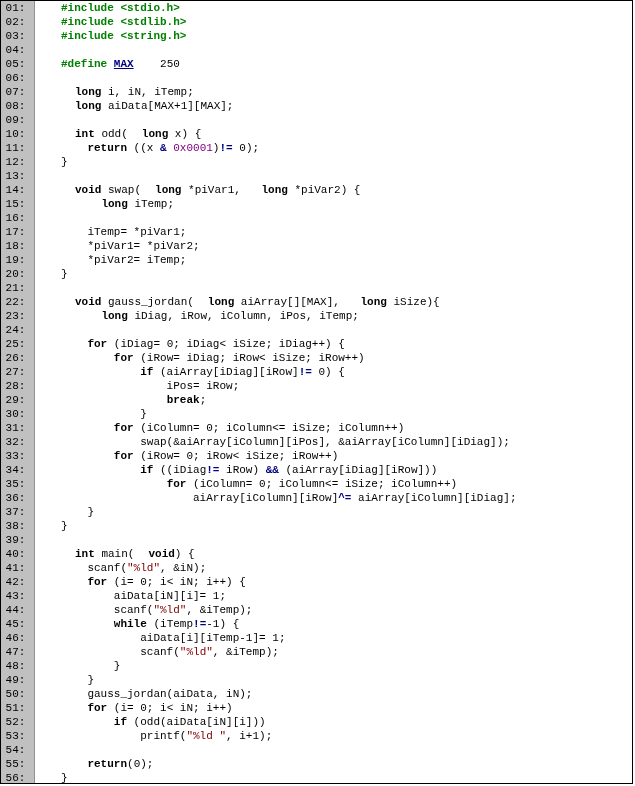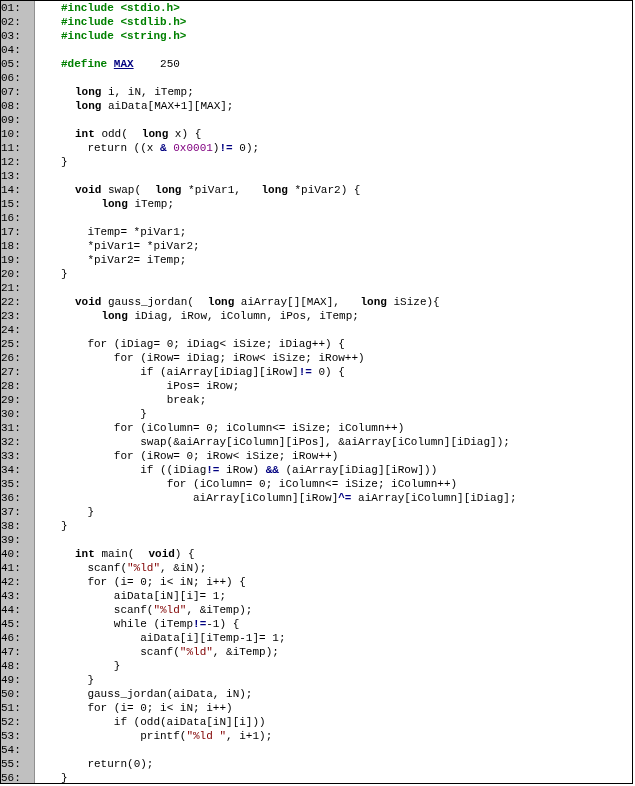--- a/index.html
+++ b/index.html
@@ -14,35 +14,35 @@
     display: flex;
     border: 1px solid #000;
     width: 633px;
     height: 784px;
     box-sizing: border-box;
     overflow: hidden;
   }
   .gutter {
     background: #c0c0c0;
     flex: 0 0 34px;
-    text-align: left;
+    text-align: center;
     padding-right: 4px;
     box-sizing: border-box;
     color: #000;
     border-right: 1px solid #909090;
   }
   .code {
     flex: 1;
     background: #fff;
     padding-left: 26px;
     white-space: pre;
     color: #000;
   }
   .line { display:block; height:14px; }
-  .k  { color:#000; font-weight:normal;text-align:right; }   
+  .k  { color:#000; font-weight:bold;text-align:right; }   
   .t  { color:#000; font-weight:bold;margin-left:14px; }   
   .pp { color:green; font-weight:bold; }  
   .n  { color:#000080; font-weight:bold;text-decoration:underline; }
   .num{ color:#000; }
   .op { color:#000080; font-weight:bold; }
   .s  { color:#800000; }                  
   .m  { color:#800080; }                  
   .fn { color:#000; font-weight:normal; }   
 </style>
 </head>

